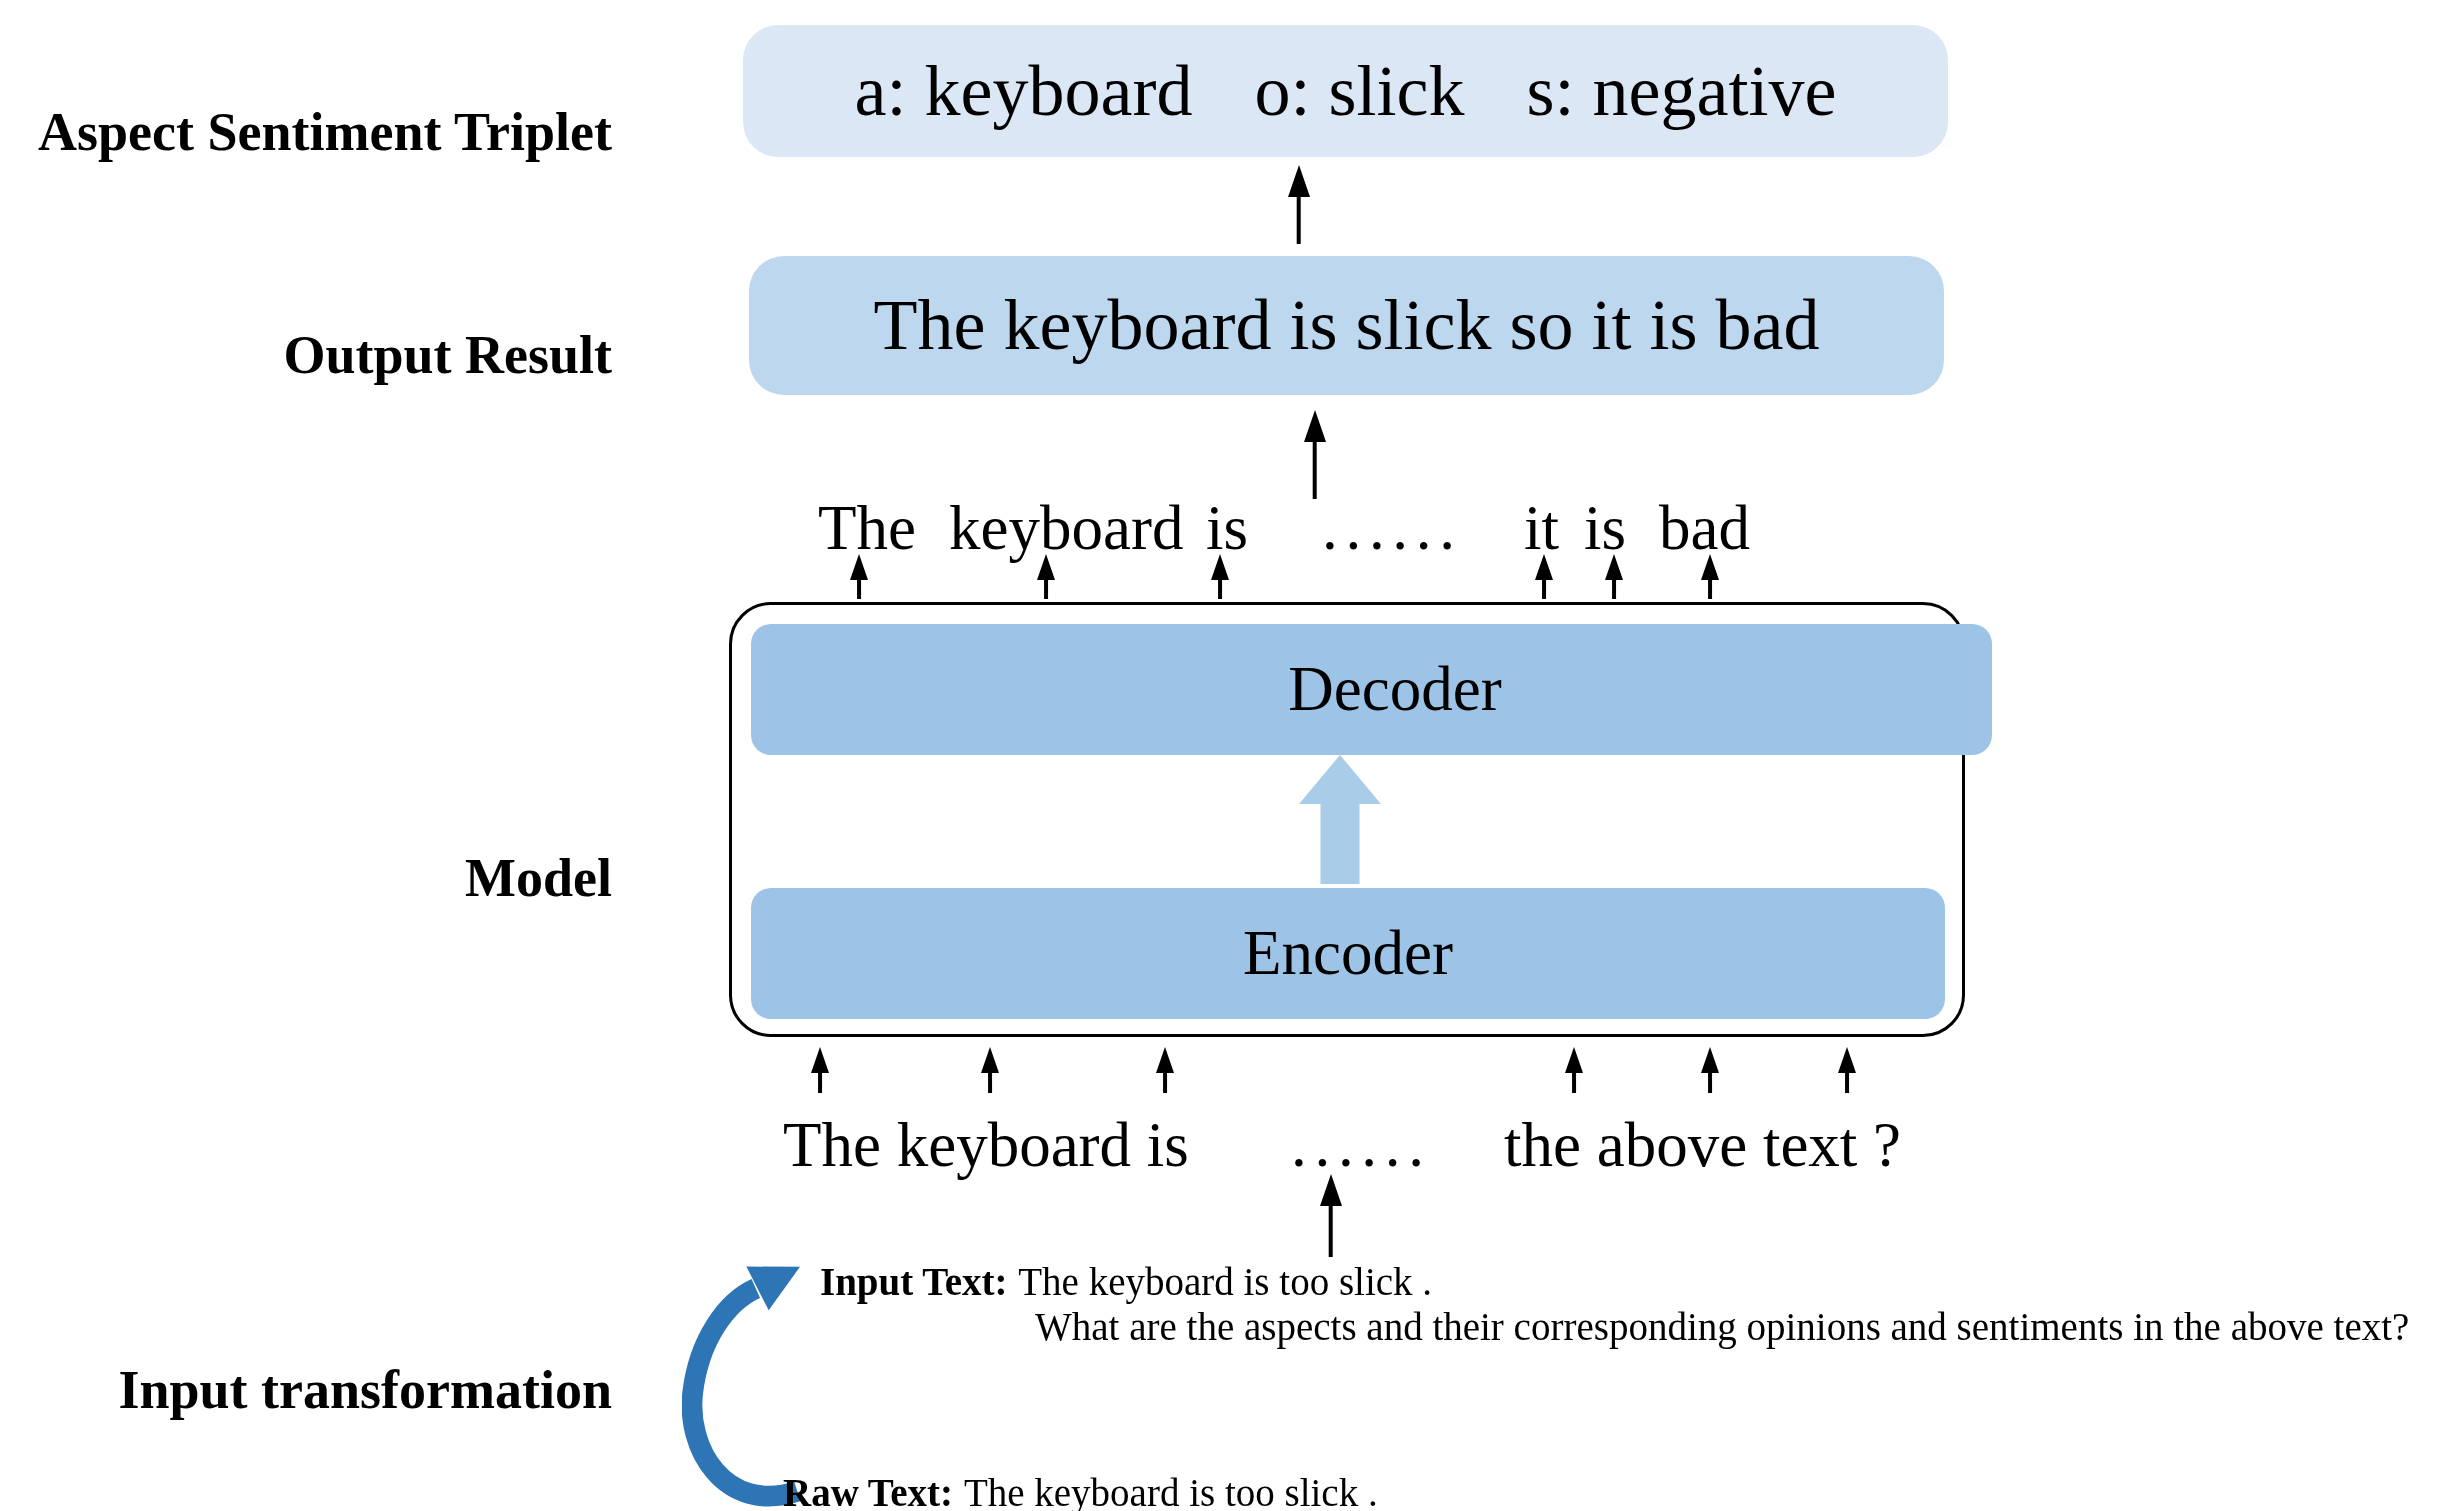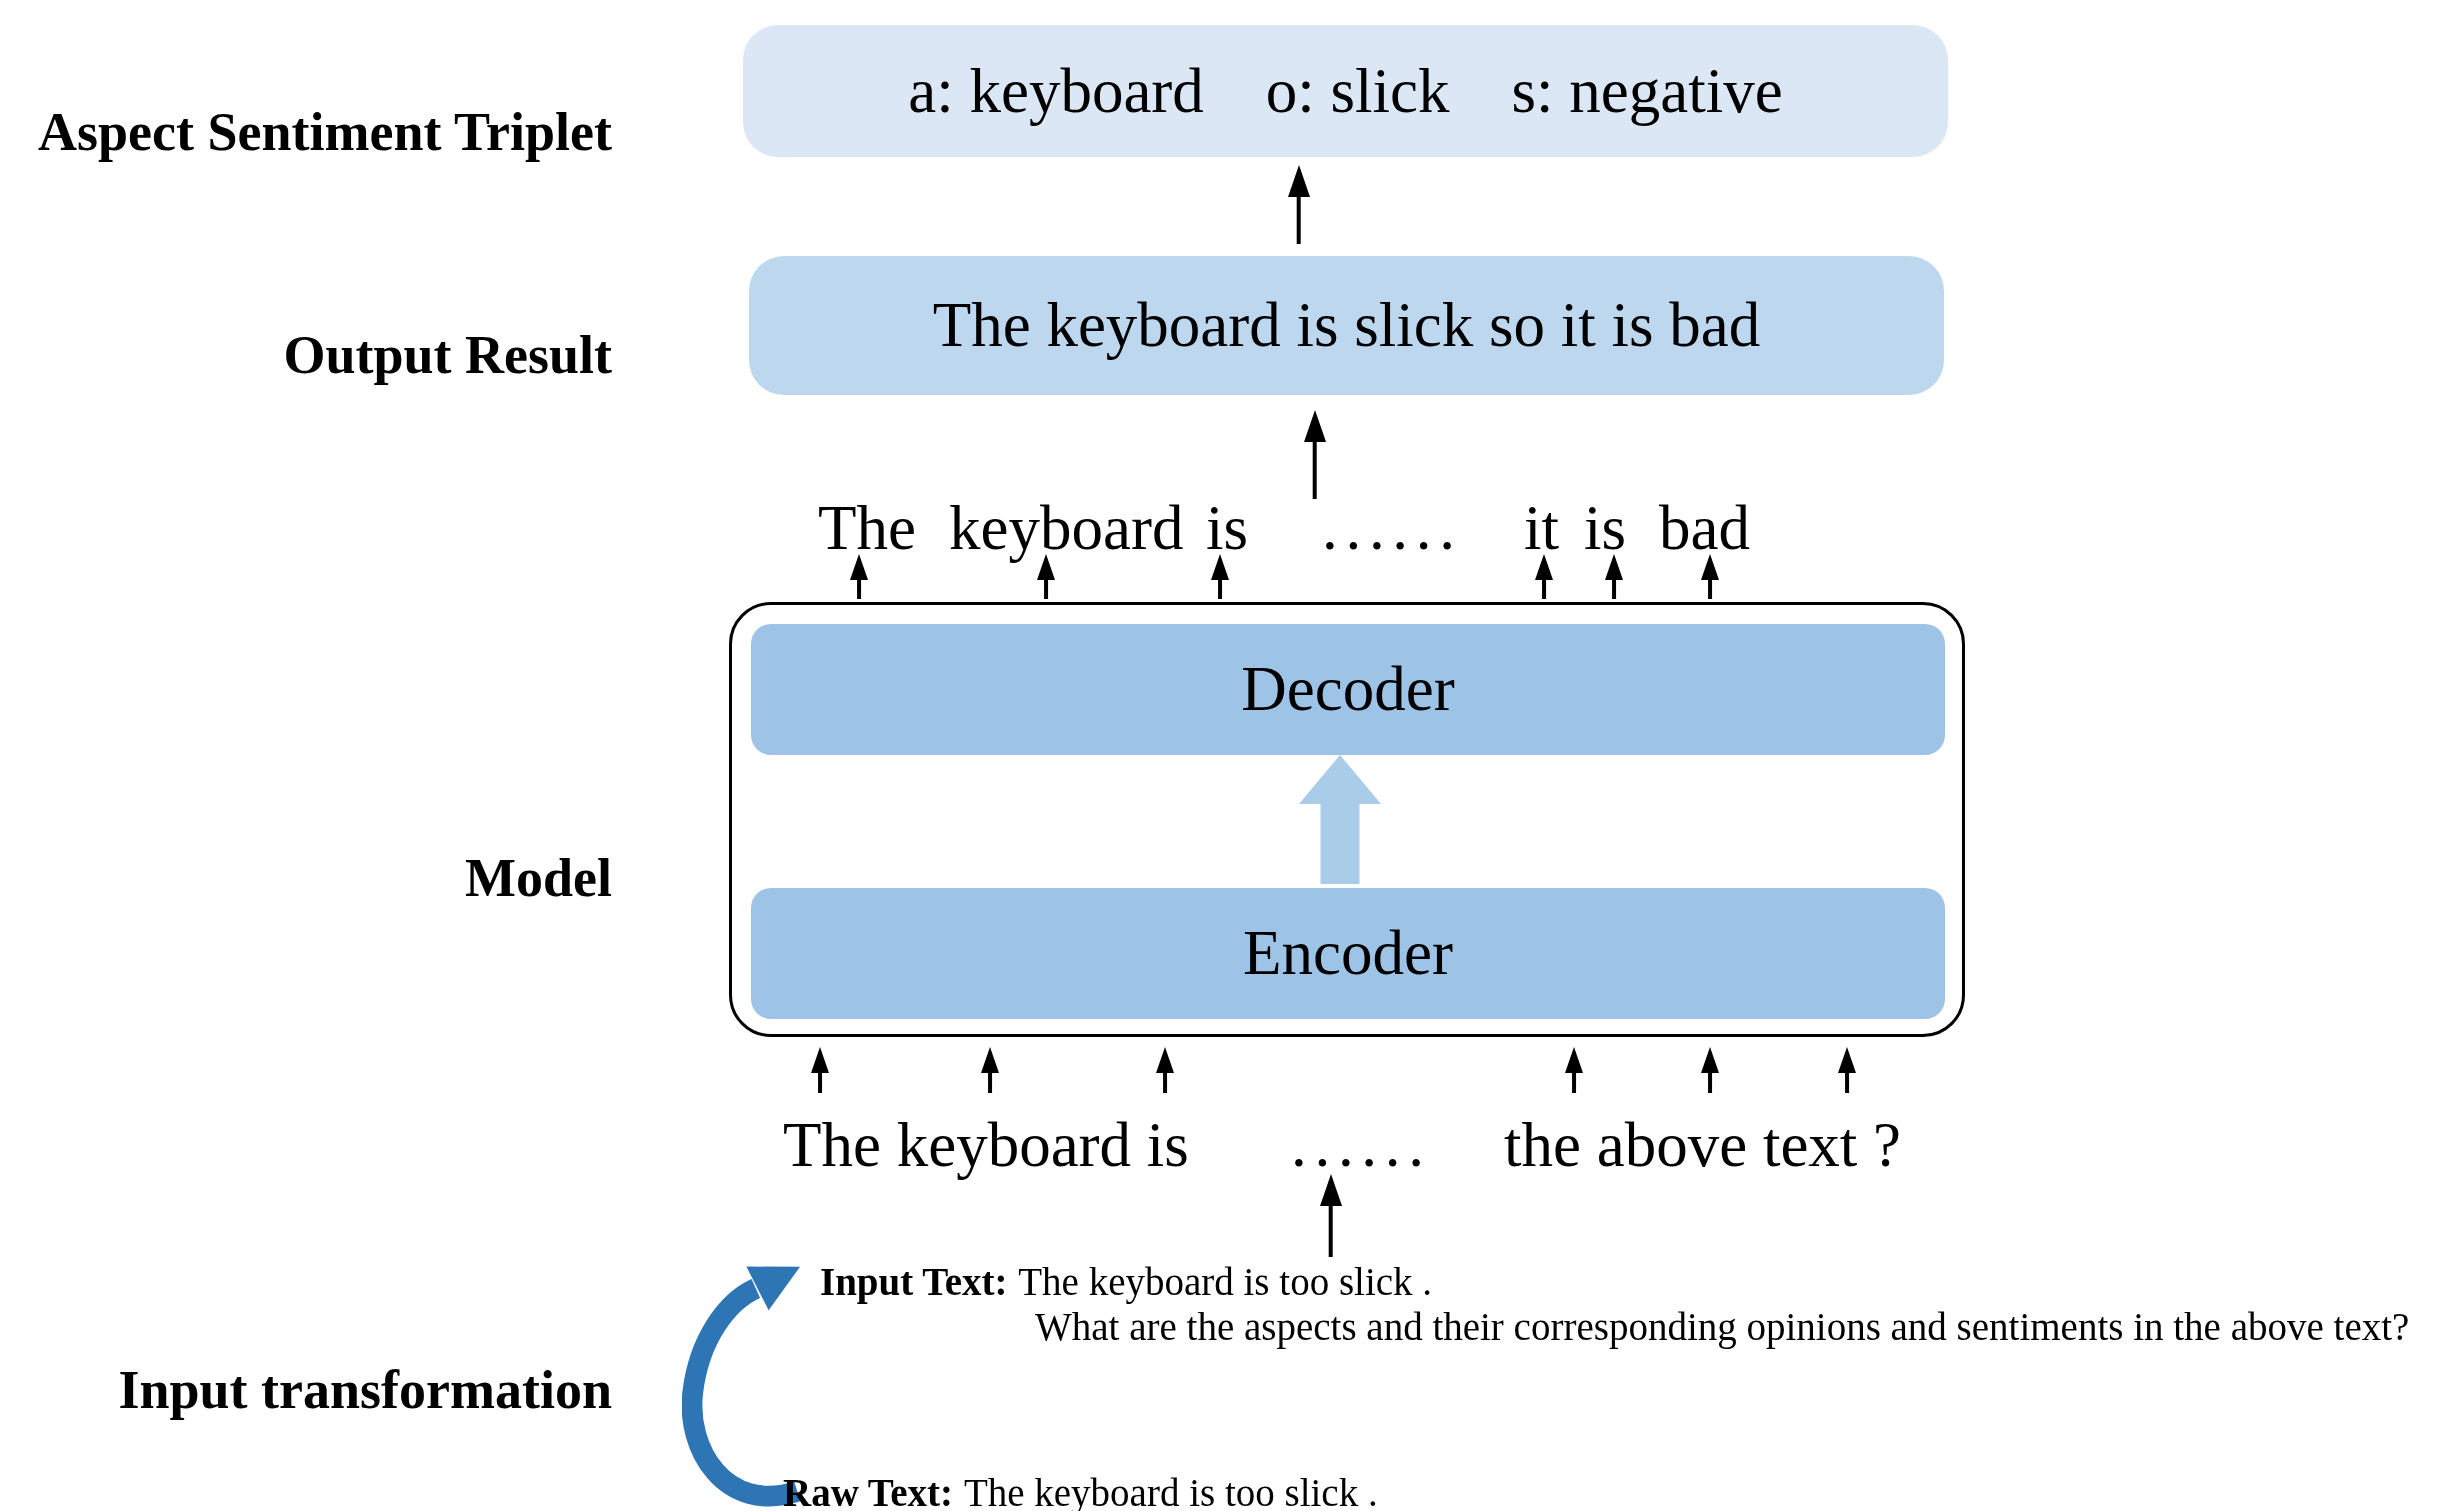--- a/index.html
+++ b/index.html
@@ -6,30 +6,30 @@
   body{width:2462px;height:1511px;position:relative;overflow:hidden;
        font-family:"Liberation Serif","DejaVu Serif",serif;color:#000;}
   .canvas{position:absolute;left:0;top:0;width:2462px;height:1511px;}
 
   
   .side-label{position:absolute;left:0;width:612px;text-align:right;
               font-weight:bold;font-size:54px;line-height:1.1;white-space:nowrap;margin-top:23px;}
 
   
   .round-box{position:absolute;border-radius:35px;display:flex;
-             align-items:center;justify-content:center;font-size:63px;}
+             align-items:center;justify-content:center;font-size:72px;}
   .triplet-box{left:743px;top:25.4px;width:1205px;height:132px;background:#dbe7f4;gap:62px;}
   .output-box{left:749px;top:256px;width:1195px;height:139px;background:#bdd7ee;}
 
   
   .model-box{position:absolute;left:729px;top:602px;width:1236px;height:435px;
              border:3.9px solid #000;border-radius:42px;box-sizing:border-box;background:#fff;}
   .bar{position:absolute;left:751px;width:1194px;height:131px;background:#9dc3e6;
        border-radius:20px;display:flex;align-items:center;justify-content:center;font-size:63px;}
-  .decoder-bar{top:624px;}
+  .decoder-bar{top:624px;padding-left:47px;}
   .encoder-bar{top:888px;}
 
   
   .fat-arrow{position:absolute;left:1299px;top:755px;width:82px;height:129px;}
   .fat-arrow .head{position:absolute;top:0;left:50%;transform:translateX(-50%);
       width:0;height:0;border-left:41px solid transparent;border-right:41px solid transparent;
       border-bottom:49px solid #a9cce9;}
   .fat-arrow .shaft{position:absolute;top:46px;bottom:0;left:50%;transform:translateX(-50%);
       width:39px;background:#a9cce9;}
 

